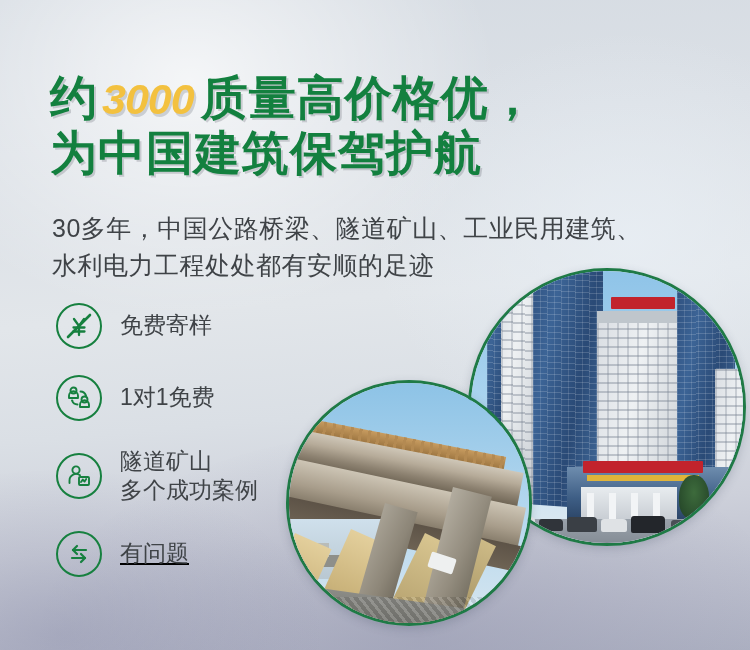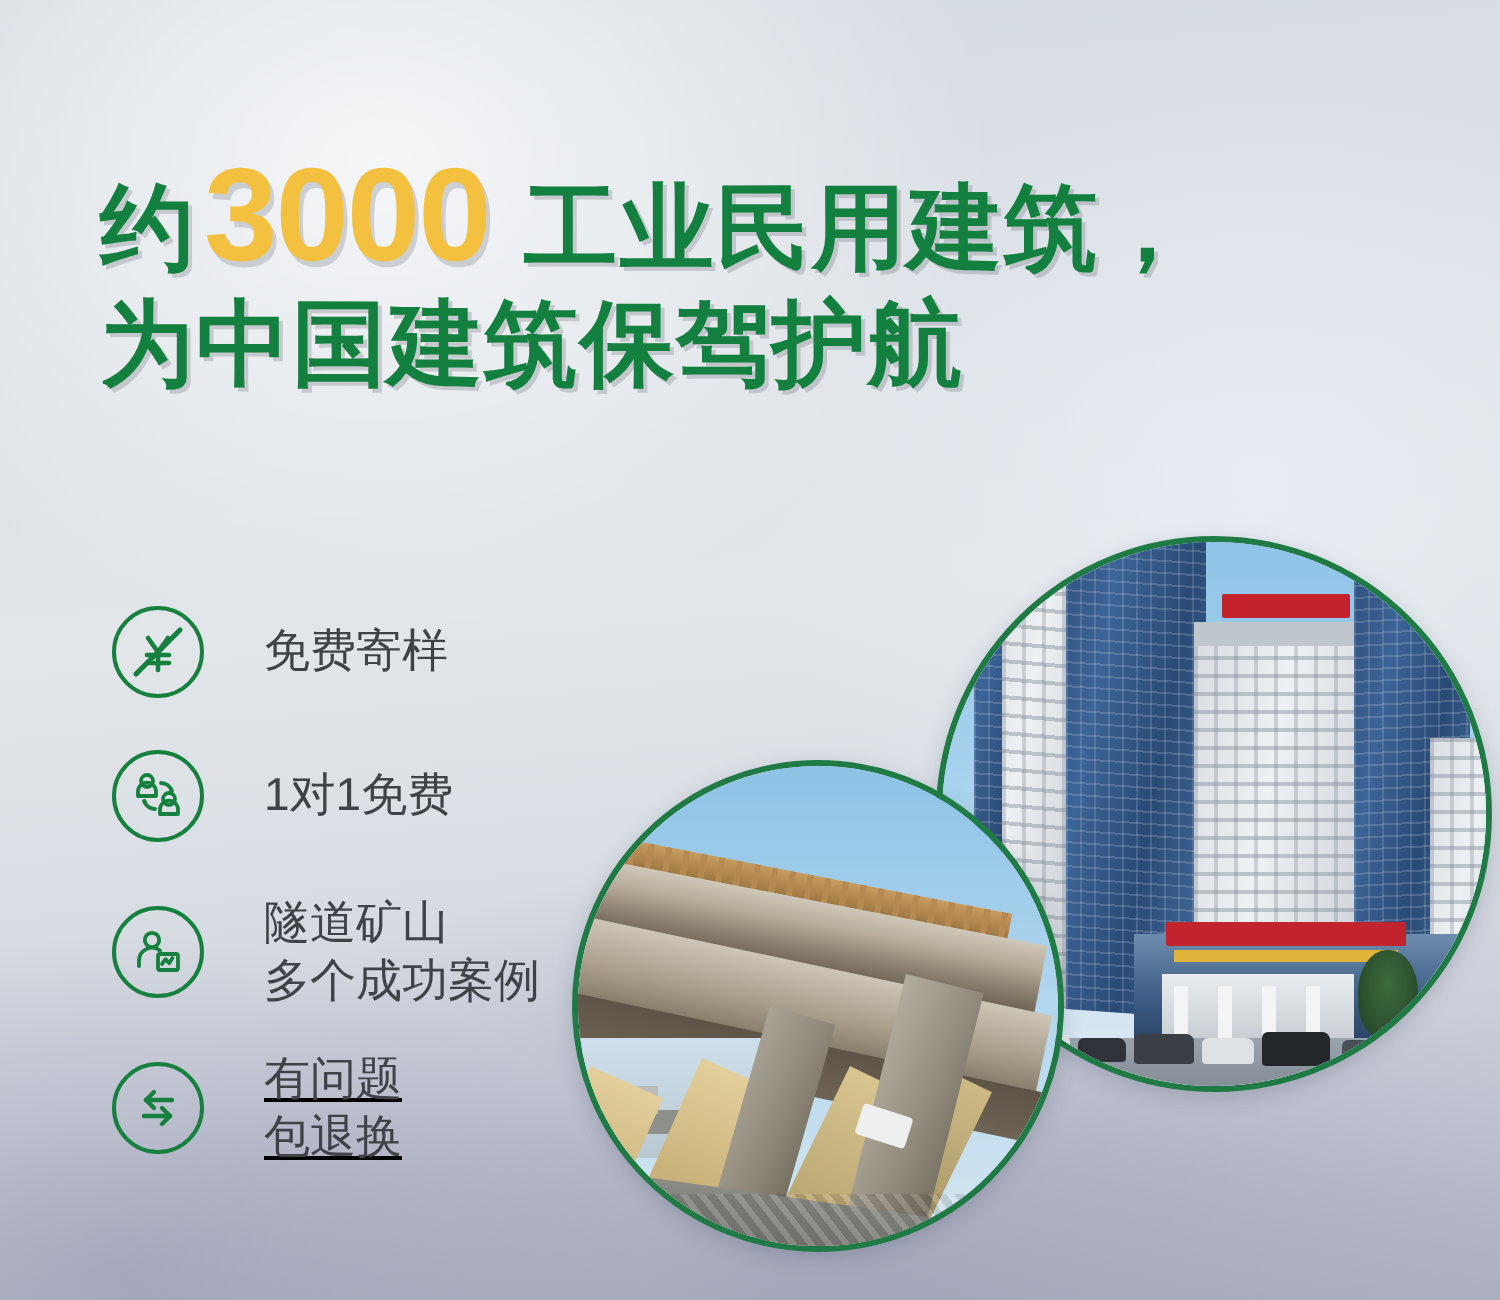--- a/index.html
+++ b/index.html
@@ -37,24 +37,25 @@
   }
   .hl-green {
     color: #13803f;
     font-size: 47px;
     font-weight: bold;
     letter-spacing: 1px;
     text-shadow: 2px 2px 0 rgba(120,125,135,.32);
   }
   .hl-number {
     color: #f3c13f;
-    font-size: 66px;
+    font-size: 43px;
     font-weight: bold;
+    font-style: italic;
     letter-spacing: -1px;
-    margin: 0 17px 0 4px;
+    margin: 0 7px 0 4px;
     text-shadow: 2px 3px 0 rgba(120,125,135,.30);
   }
   .headline-2 {
     color: #13803f;
     font-size: 47px;
     font-weight: bold;
     letter-spacing: 1px;
     line-height: 1.18;
     margin-top: 4px;
     text-shadow: 2px 2px 0 rgba(120,125,135,.32);
@@ -78,21 +79,21 @@
   .feature-row.r4 { height: 64px; margin-top: 14px; text-decoration: underline; }
   .feat-icon {
     width: 46px; height: 46px; flex: 0 0 46px;
     border: 2.5px solid #16803f;
     border-radius: 50%;
     position: relative;
     display: flex; align-items: center; justify-content: center;
   }
   .feat-icon svg { display: block; }
   .feat-text {
-    margin-left: 30px;
+    margin-left: 18px;
     color: #3f4347;
     font-size: 23px;
     line-height: 1.28;
     white-space: nowrap;
   }
   .feat-text .l2 { display: block; }
 
   
   .photo-circle {
     position: absolute;
@@ -218,25 +219,29 @@
 
       <div class="rubble" style="left:-20px; top:198px; width:300px; height:70px; transform:rotate(8deg); transform-origin:left top;"></div>
       <div class="sh" style="left:-20px; top:214px; width:300px; height:46px; background:repeating-linear-gradient(52deg, rgba(255,255,255,.10) 0 3px, rgba(0,0,0,.10) 3px 7px);"></div>
     </div>
   </div>
 
   <div class="headline-block">
     <div class="headline-1">
       <span class="hl-green">约</span>
       <span class="hl-number">3000</span>
-      <span class="hl-green">工业民用建筑，</span>
+      <span class="hl-green">质量高价格优，</span>
     </div>
     <div class="headline-2">为中国建筑保驾护航</div>
   </div>
 
+  <div class="subhead">
+    <div>30多年，中国公路桥梁、隧道矿山、工业民用建筑、</div>
+    <div>水利电力工程处处都有安顺的足迹</div>
+  </div>
 
   <div class="features">
 
     <div class="feature-row r1">
       <div class="feat-icon">
         <svg width="30" height="30" viewBox="0 0 30 30">
           <g stroke="#16803f" stroke-width="2.3" fill="none" stroke-linecap="round">
             <path d="M10 8 L15 15 L20 8"></path>
             <path d="M9.5 16.5 H20.5"></path>
             <path d="M9.5 20.5 H20.5"></path>
@@ -293,19 +298,18 @@
           <g stroke="#16803f" stroke-width="2.2" fill="none" stroke-linecap="round" stroke-linejoin="round">
             <path d="M22 11 H9"></path>
             <path d="M13 7 L9 11 L13 15"></path>
             <path d="M8 19 H21"></path>
             <path d="M17 15 L21 19 L17 23"></path>
           </g>
         </svg>
       </div>
       <div class="feat-text">
         <span class="l2">有问题</span>
-        <span class="l2">包退换</span>
       </div>
     </div>
 
   </div>
 
 </div>
 
 </body></html>

